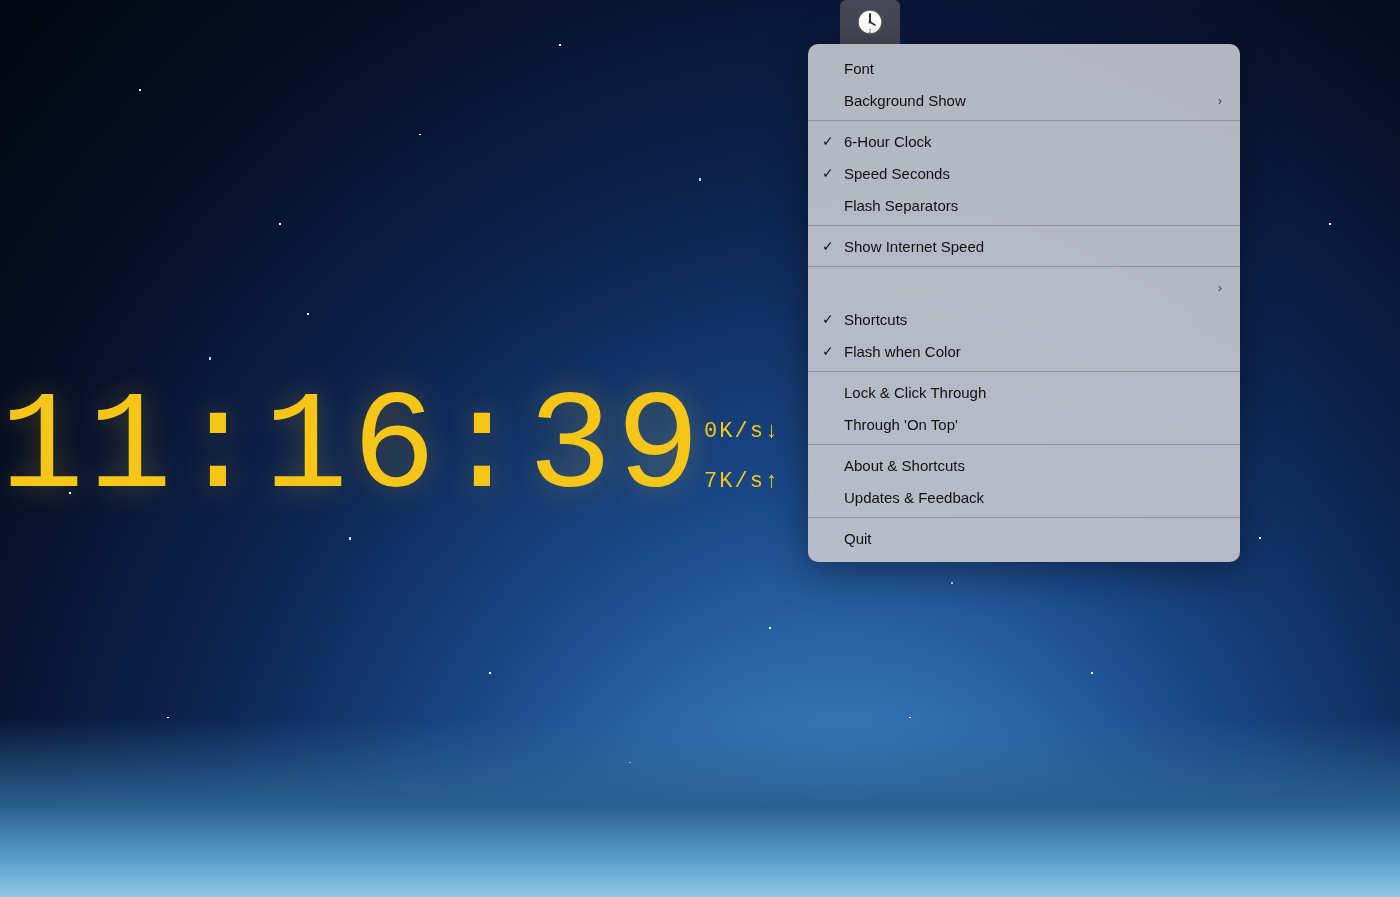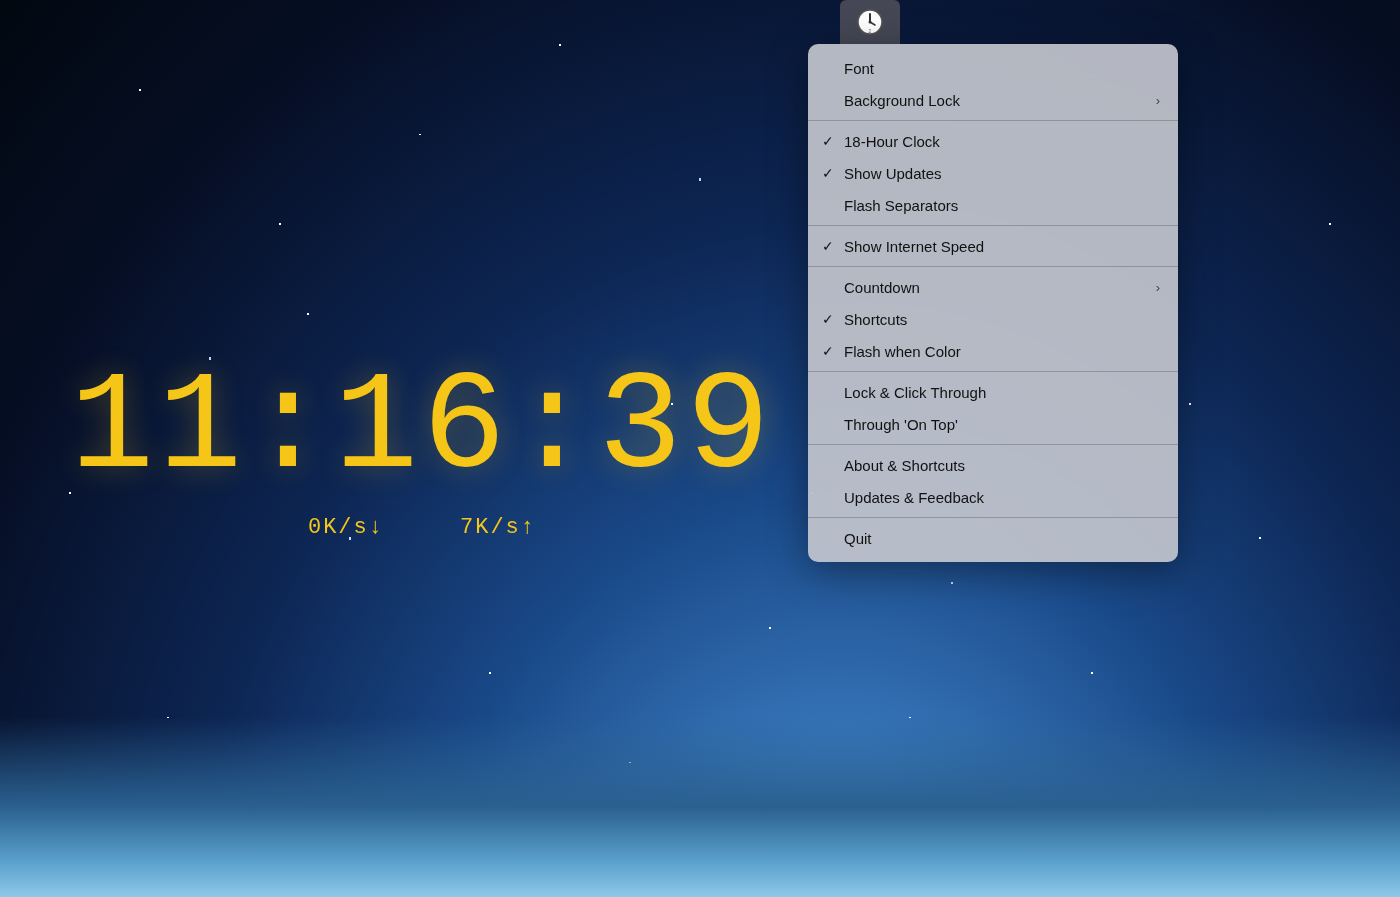--- a/index.html
+++ b/index.html
@@ -61,26 +61,26 @@
       left: 0;
       right: 0;
       height: 180px;
       background: linear-gradient(to top, #8ec8e8 0%, #5aa0cc 20%, #2a6090 50%, transparent 100%);
       z-index: 1;
     }
 
     
     #clock-area {
       position: absolute;
-      left: 12px;
+      left: 0;
       top: 50%;
       transform: translateY(-50%);
       width: 820px;
       display: flex;
-      flex-direction: column;
+      flex-direction: row;
       align-items: center;
       z-index: 2;
     }
 
     #clock-time {
       font-size: 140px;
       font-weight: 300;
       color: #f5c518;
       letter-spacing: 4px;
       font-family: "Courier New", monospace;
@@ -114,21 +114,21 @@
     .clock-icon-svg {
       width: 28px;
       height: 28px;
     }
 
     
     #dropdown-menu {
       position: absolute;
       top: 44px;
       left: 808px;
-      width: 370px;
+      width: 432px;
       background: rgba(195, 198, 205, 0.92);
       backdrop-filter: blur(20px);
       -webkit-backdrop-filter: blur(20px);
       border-radius: 10px;
       z-index: 10;
       padding: 8px 0;
       box-shadow: 0 10px 40px rgba(0,0,0,0.4);
     }
 
     .menu-item {
@@ -191,45 +191,44 @@
 </div>
 
 <div id="dropdown-menu">
 
 <div class="menu-item">
       <span class="check"></span>
       <span class="label">Font</span>
     </div>
     <div class="menu-item">
       <span class="check"></span>
-      <span class="label">Background Lock</span>
+      <span class="label">Background Show</span>
       <span class="arrow">›</span>
     </div>
     <div class="menu-separator"></div>
     <div class="menu-item">
       <span class="check">✓</span>
-      <span class="label">18-Hour Clock</span>
-    </div>
-    <div class="menu-item">
-      <span class="check">✓</span>
-      <span class="label">Show Updates</span>
+      <span class="label">6-Hour Clock</span>
+    </div>
+    <div class="menu-item">
+      <span class="check">✓</span>
+      <span class="label">Speed Seconds</span>
     </div>
     <div class="menu-item">
       <span class="check"></span>
       <span class="label">Flash Separators</span>
     </div>
     <div class="menu-separator"></div>
     <div class="menu-item">
       <span class="check">✓</span>
       <span class="label">Show Internet Speed</span>
     </div>
     <div class="menu-separator"></div>
     <div class="menu-item">
       <span class="check"></span>
-      <span class="label">Countdown</span>
       <span class="arrow">›</span>
     </div>
     <div class="menu-item">
       <span class="check">✓</span>
       <span class="label">Shortcuts</span>
     </div>
     <div class="menu-item">
       <span class="check">✓</span>
       <span class="label">Flash when Color</span>
     </div>

